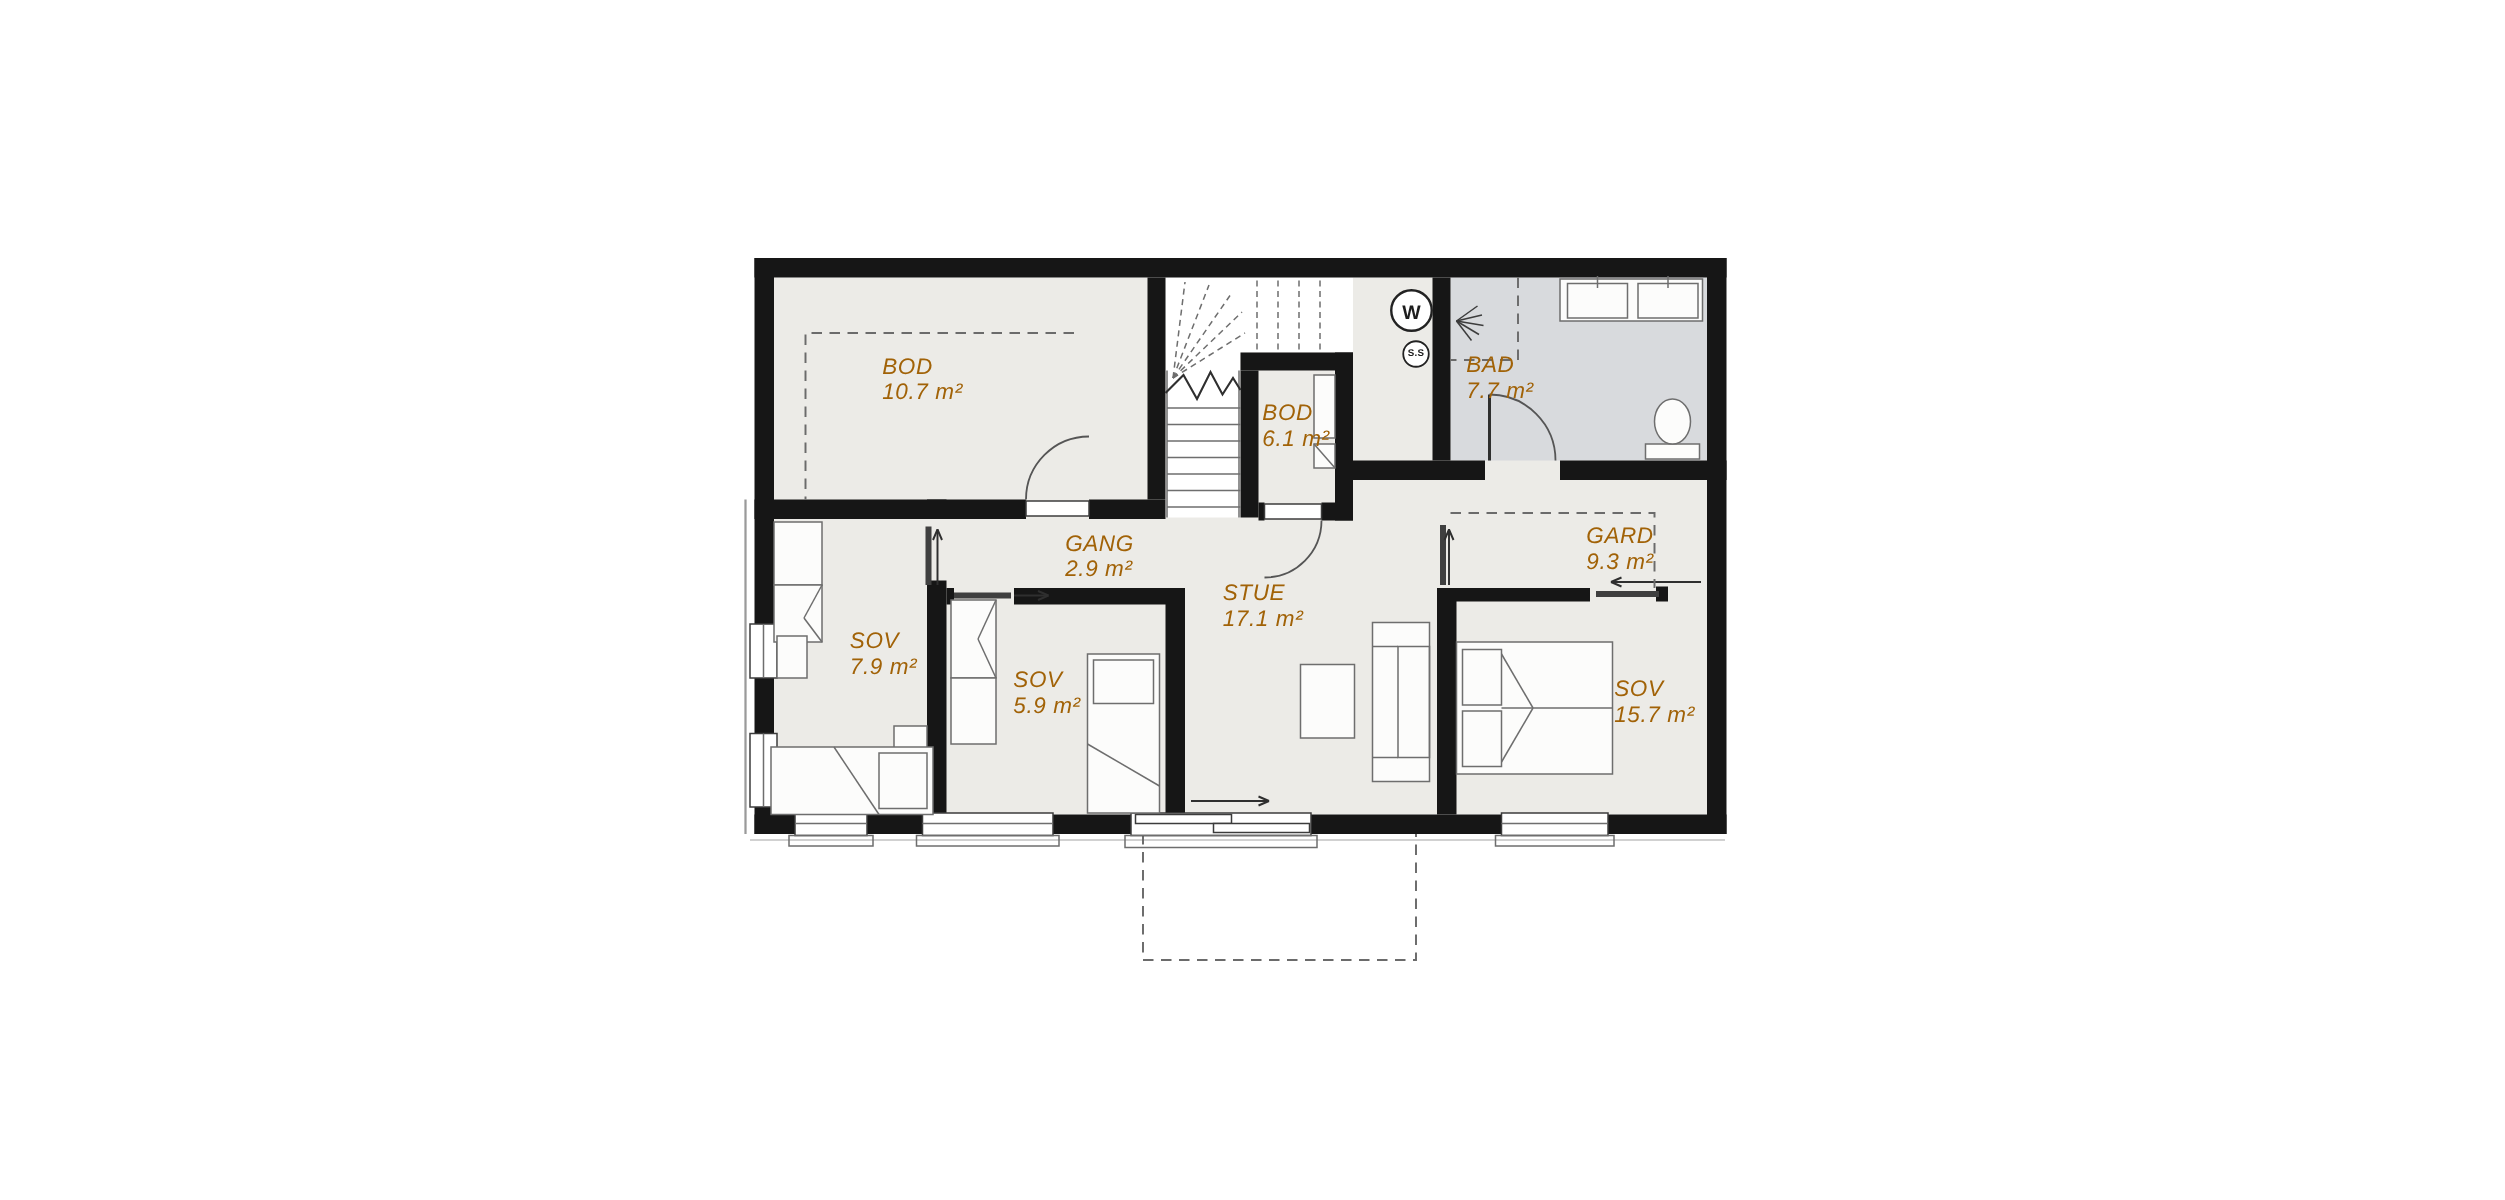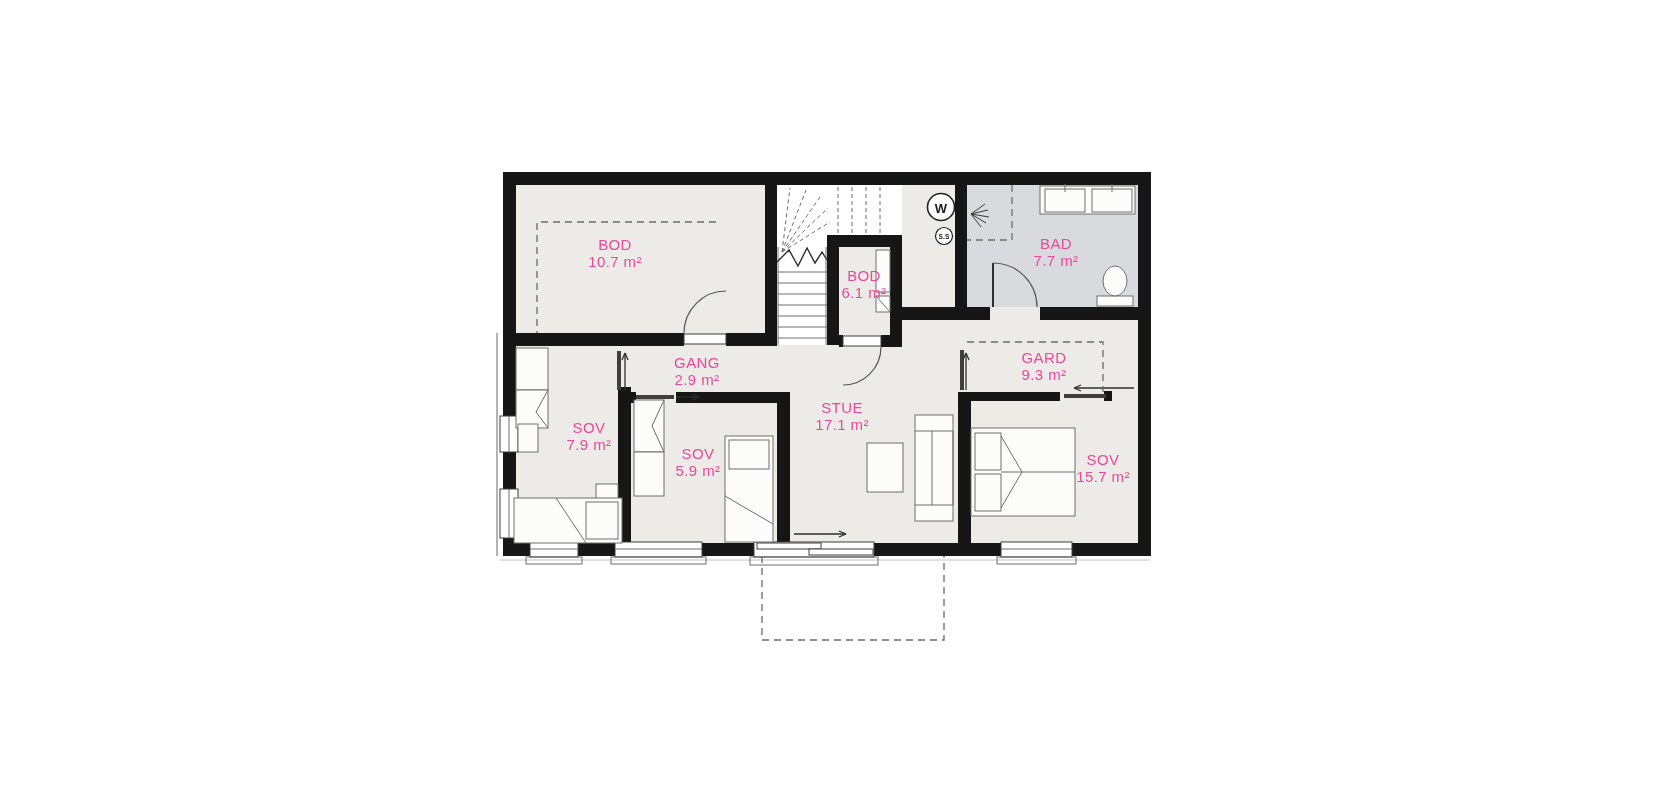--- a/index.html
+++ b/index.html
@@ -1,19 +1,19 @@
 <!DOCTYPE html>
 <html style="--room-fill: #ECEBE7; --bad-fill: #D8DADD; --wall: #161616; --dash: #6b6b6b; --furniture-stroke: #6e6e6e;"><head>
 <meta charset="utf-8">
 <style>
   html,body{margin:0;padding:0;background:#ffffff;}
   .stage{position:relative;width:1670px;height:800px;background:#fff;overflow:hidden;
          font-family:"Liberation Sans", sans-serif;}
-  .room-label{position:absolute;transform:translate(-50%,-50%);text-align:center;
-              color:#ec4899;font-size:15px;font-weight:500;line-height:17px;letter-spacing:.4px;white-space:nowrap;}
+  .room-label{position:absolute;transform:translate(-50%,-50%);text-align:left;
+              color:#a16207;font-size:15px;font-weight:500;line-height:17px;letter-spacing:.4px;white-space:nowrap;font-style:italic;}
   .circ-label{position:absolute;transform:translate(-50%,-50%);color:#1d1d1d;font-weight:bold;text-align:center;}
   .w-size{font-size:13px;}
   .ss-size{font-size:6.5px;letter-spacing:.2px;}
   svg{position:absolute;left:0;top:0;}
   .wall{fill:var(--wall,#161616);}
   .furn{fill:#fcfcfb;stroke:var(--furniture-stroke,#6e6e6e);stroke-width:1;}
   .thin{stroke:var(--furniture-stroke,#6e6e6e);stroke-width:1;fill:none;}
   .dash{stroke:var(--dash,#6b6b6b);stroke-width:1.3;fill:none;stroke-dasharray:7 5;}
   .winframe{fill:#ffffff;stroke:#3c3c3c;stroke-width:1;}
   .doorarc{stroke:#555;stroke-width:1.2;fill:none;}
@@ -258,41 +258,41 @@
   </svg>
 
   <div class="room-label" style="left:615px;top:253px">
     <div>BOD</div>
     <div>10.7 m²</div>
   </div>
   <div class="room-label" style="left:864px;top:284px">
     <div>BOD</div>
     <div>6.1 m²</div>
   </div>
-  <div class="room-label" style="left:1056px;top:252px">
+  <div class="room-label" style="left:1000px;top:252px">
     <div>BAD</div>
     <div>7.7 m²</div>
   </div>
-  <div class="room-label" style="left:697px;top:371px">
+  <div class="room-label" style="left:733px;top:371px">
     <div>GANG</div>
     <div>2.9 m²</div>
   </div>
-  <div class="room-label" style="left:1044px;top:366px">
+  <div class="room-label" style="left:1080px;top:366px">
     <div>GARD</div>
     <div>9.3 m²</div>
   </div>
   <div class="room-label" style="left:589px;top:436px">
     <div>SOV</div>
     <div>7.9 m²</div>
   </div>
   <div class="room-label" style="left:698px;top:462px">
     <div>SOV</div>
     <div>5.9 m²</div>
   </div>
-  <div class="room-label" style="left:842px;top:416px">
+  <div class="room-label" style="left:842px;top:404px">
     <div>STUE</div>
     <div>17.1 m²</div>
   </div>
   <div class="room-label" style="left:1103px;top:468px">
     <div>SOV</div>
     <div>15.7 m²</div>
   </div>
 
   <div class="circ-label w-size" style="left:941px;top:208px">W</div>
   <div class="circ-label ss-size" style="left:944px;top:236px">S.S</div>

